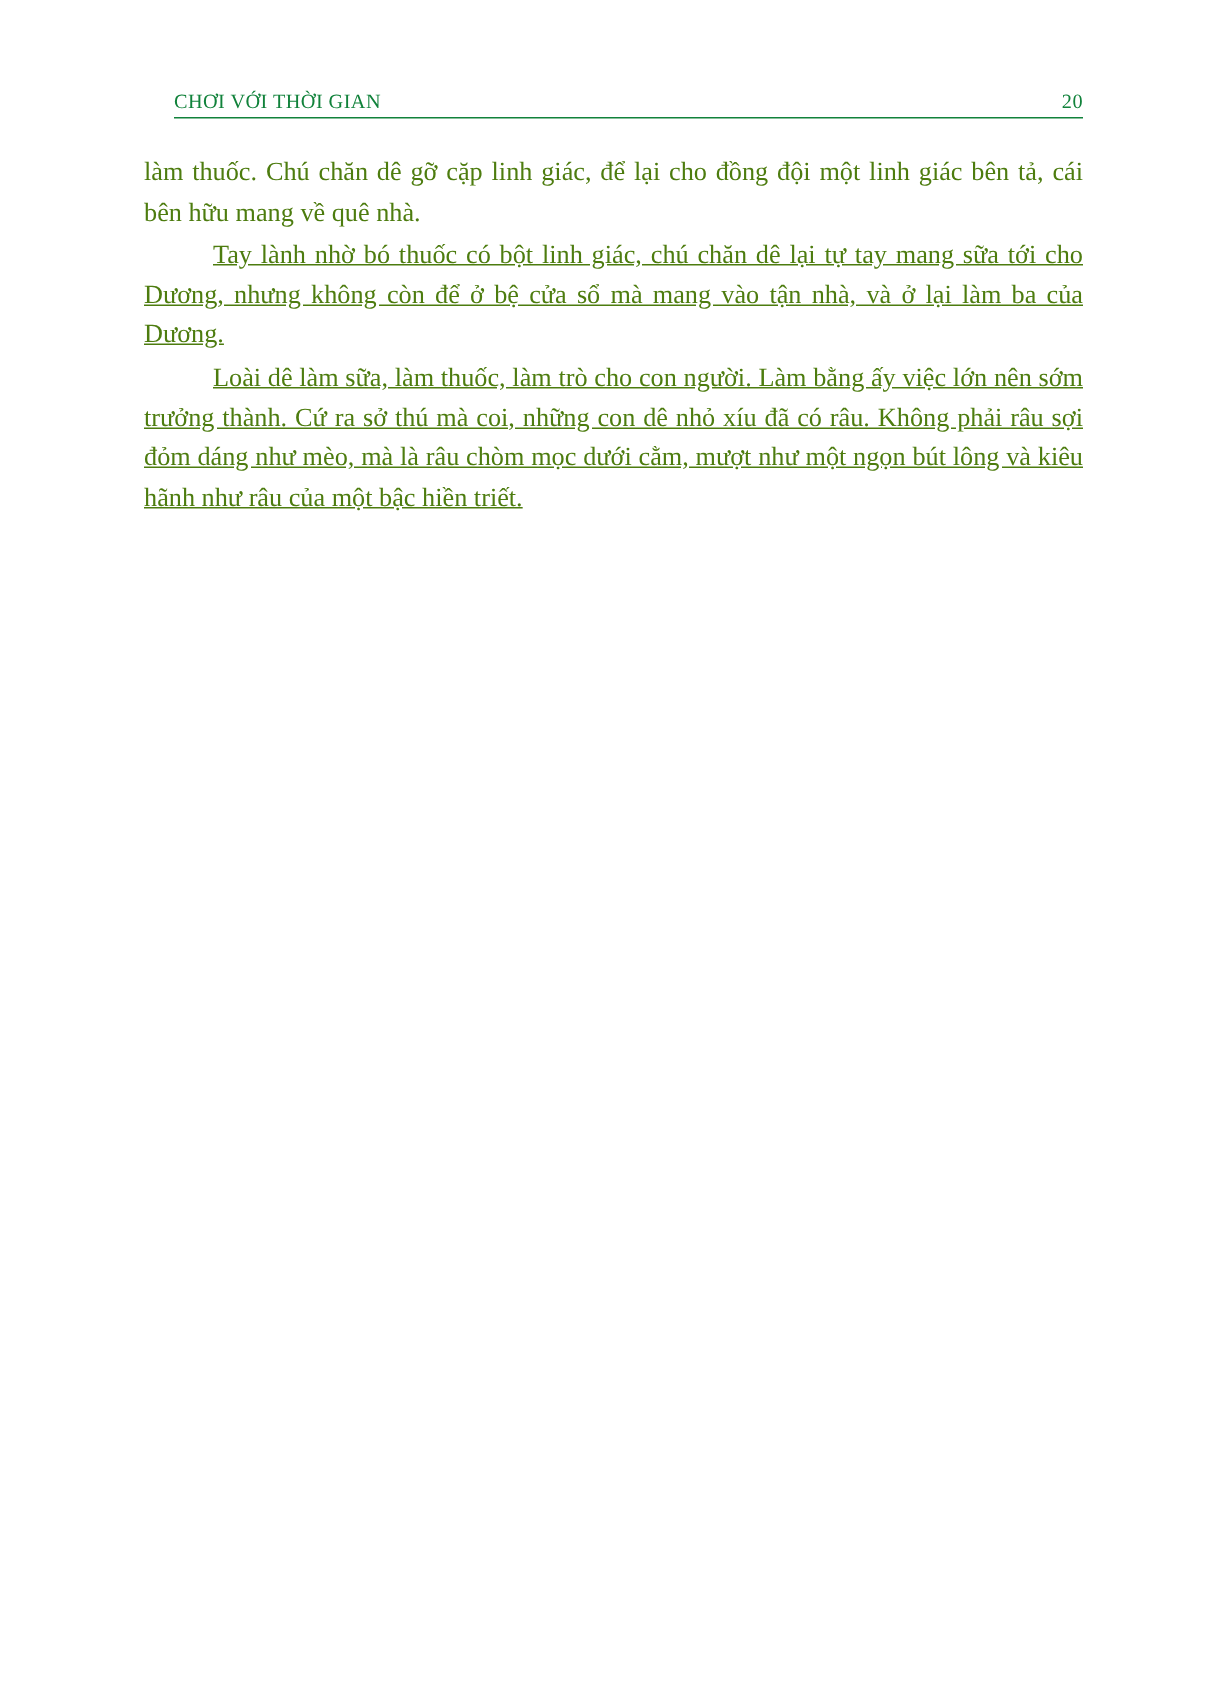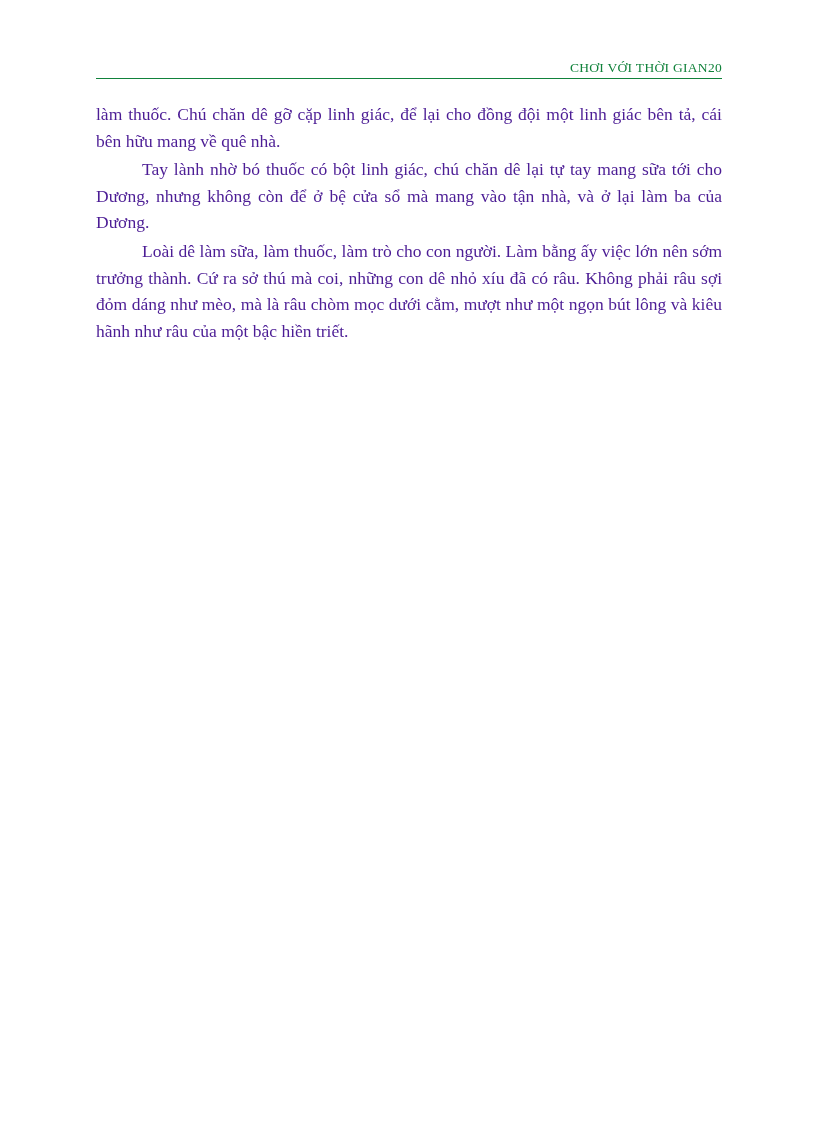--- a/index.html
+++ b/index.html
@@ -17,49 +17,51 @@
   .page {
     position: relative;
     width: 816px;
     height: 1123px;
     box-sizing: border-box;
     padding: 60px 94px 60px 96px;
   }
   .header {
     display: flex;
     align-items: baseline;
-    justify-content: flex-end;
+    justify-content: space-between;
     color: #11823b;
     font-family: "Liberation Serif", serif;
     font-size: 13.5px;
     letter-spacing: 0.3px;
     padding-bottom: 2px;
     border-bottom: 1.2px solid #11823b;
     margin-bottom: 22px;
+    margin-left: 20px;
   }
   .header-title {
     text-transform: uppercase;
     white-space: nowrap;
   }
   .header-page {
     white-space: nowrap;
   }
   .body-text {
     font-size: 17.5px;
     line-height: 1.52;
     text-align: justify;
-    color: #4c1d95;
+    color: #4d7c0f;
   }
   .body-text p {
     margin: 0 0 2px 0;
     text-indent: 0;
   }
   .body-text p.indent {
     text-indent: 46px;
     margin-top: 0;
+    text-decoration: underline;
   }
   .spacer {
     height: 560px;
   }
 </style>
 </head>
 <body>
 
 <div class="page">
 

